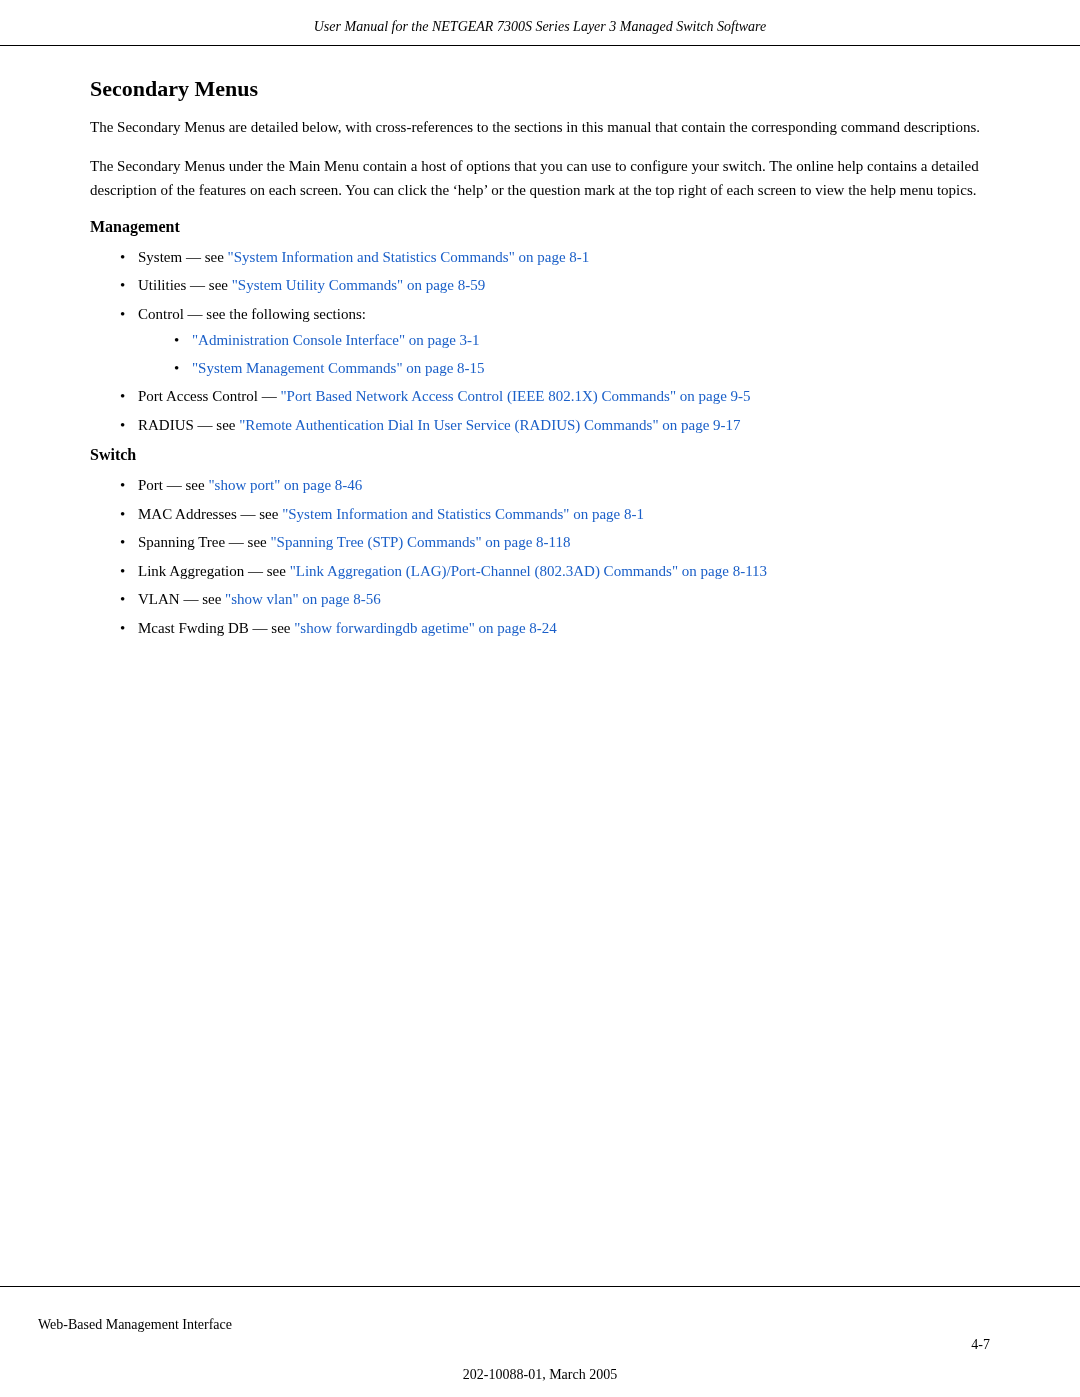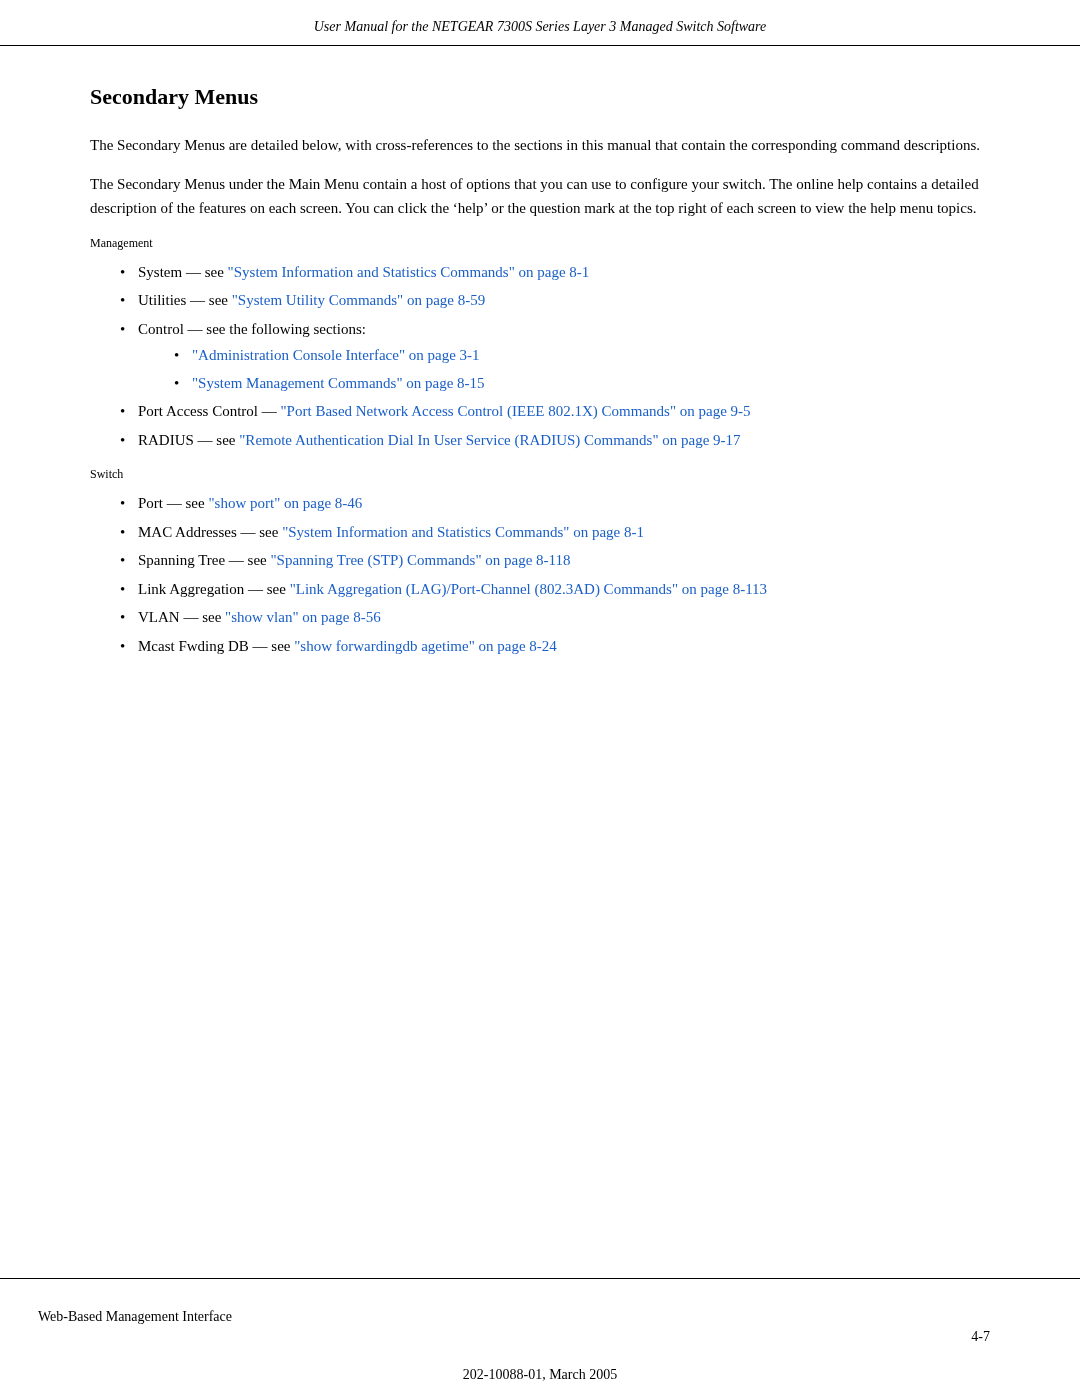--- a/index.html
+++ b/index.html
@@ -1,15 +1,15 @@
 <!DOCTYPE html>
 <html><head>
   <meta charset="utf-8">
   <style>
-    * { margin: 0; padding: 0; box-sizing: border-box; gap: 8px; }
+    * { margin: 0; padding: 0; box-sizing: border-box; }
 
     body {
       background: #ffffff;
       font-family: Times New Roman, Times, serif;
       font-size: 15px;
       color: #000000;
       width: 1080px;
       min-height: 1397px;
       position: relative;
     }
@@ -36,33 +36,33 @@
     }
 
     .content {
       flex: 1;
       padding: 30px 90px 20px 90px;
     }
 
     .section-title {
       font-size: 22px;
       font-weight: bold;
-      margin-bottom: 24px;
+      margin-bottom: 14px;
     }
 
     .intro-para {
       font-size: 15px;
       line-height: 1.55;
       margin-bottom: 16px;
     }
 
     .subsection-title {
-      font-size: 12px;
-      font-weight: normal;
-      margin-top: 16px;
+      font-size: 16px;
+      font-weight: bold;
+      margin-top: 10px;
       margin-bottom: 10px;
     }
 
     ul.main-list {
       list-style: none;
       padding-left: 30px;
       margin-bottom: 8px;
     }
 
     ul.main-list > li {

